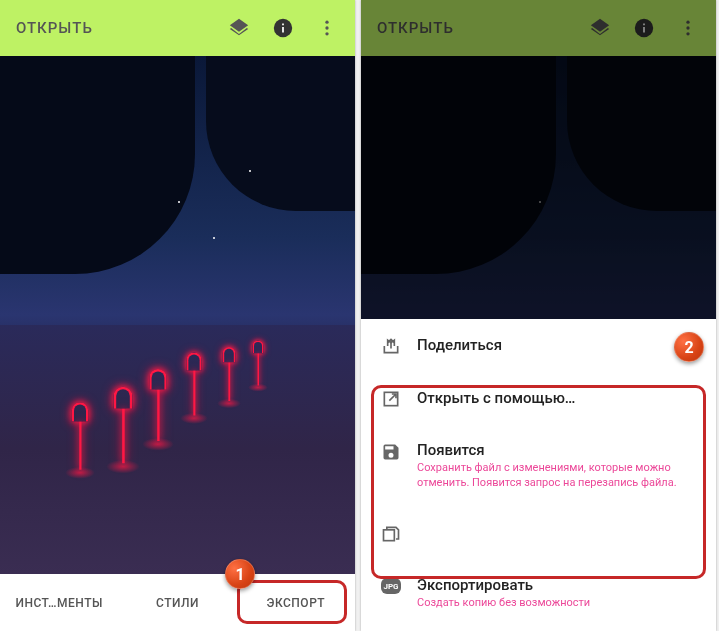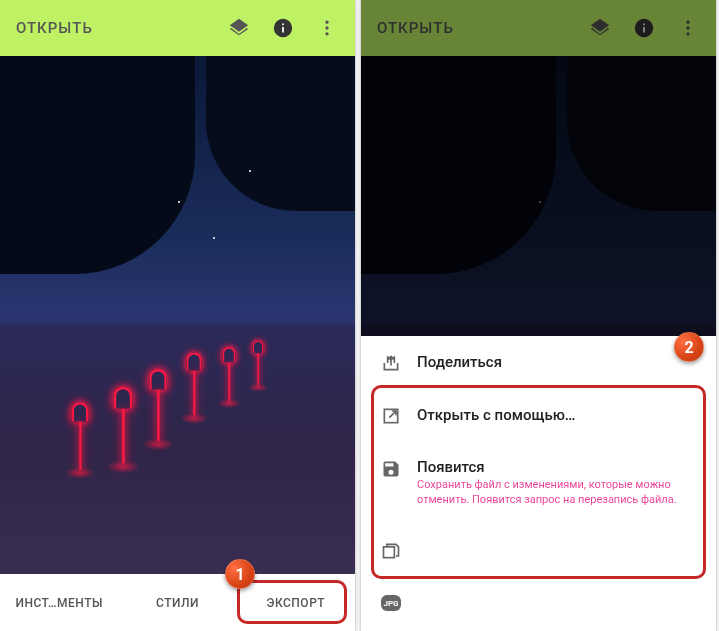--- a/index.html
+++ b/index.html
@@ -197,17 +197,21 @@
     <div class="sheet-item">
       <div class="sheet-icon">
         <svg viewBox="0 0 24 24" width="20" height="20" fill="none" stroke="#666" stroke-width="2">
             <rect x="3" y="7" width="13" height="13"></rect>
             <path d="M7 7V4h11l3 3v11h-3" fill="none"></path>
           </svg>
       </div>
     </div>
     <div class="sheet-item">
       <div class="jpg-badge">JPG</div>
+      <div class="sheet-text">
+        <div class="sheet-title">Экспортировать</div>
+        <div class="sheet-desc">Создать копию без возможности</div>
+      </div>
     </div>
   </div>
   <div class="highlight-box" style="bottom:52px;left:10px;right:10px;height:194px"></div>
   <div class="badge" style="top:332px;right:12px">2</div>
 </div>
 
 </body></html>

